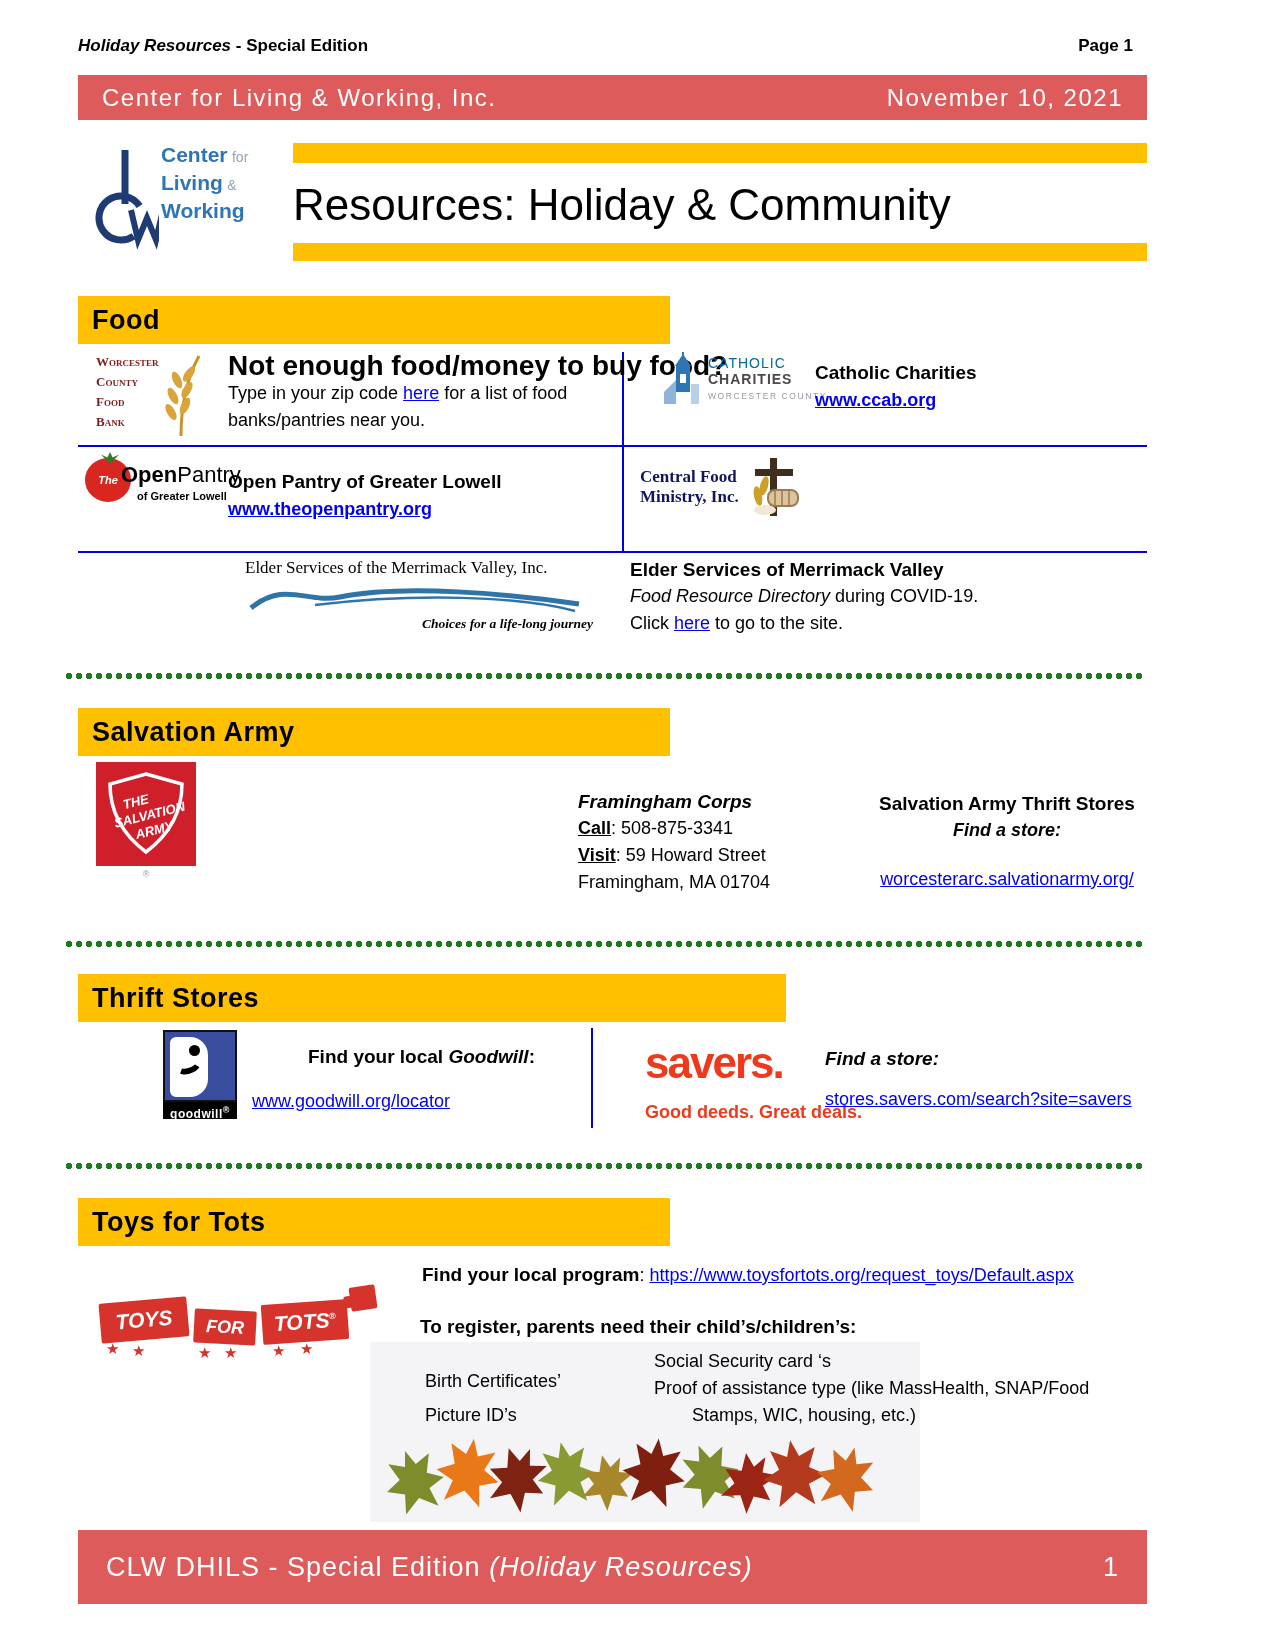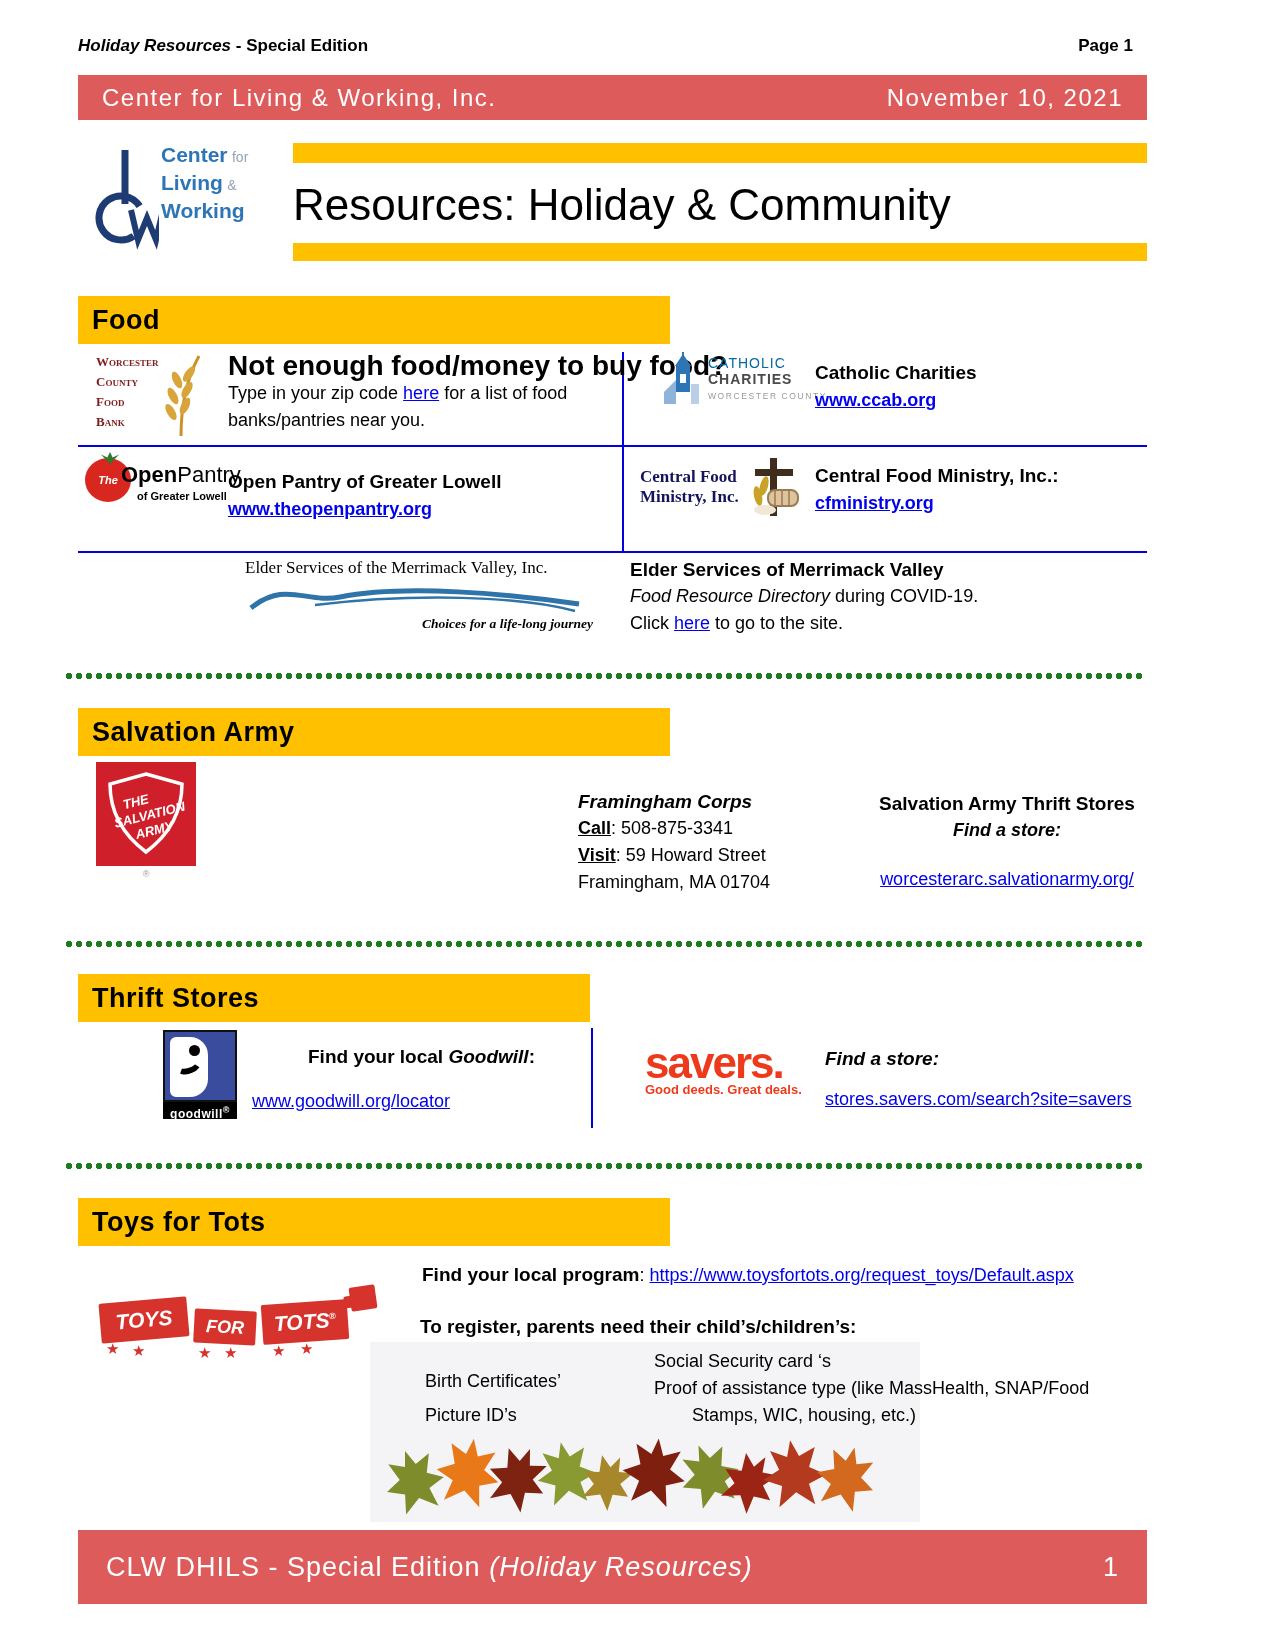--- a/index.html
+++ b/index.html
@@ -45,21 +45,21 @@
 .sa-red{width:100px;height:104px;background:#CF1F2A;display:flex;align-items:center;justify-content:center}
 .sa-reg{text-align:center;color:#999;font-size:10px;line-height:16px}
 
 .gw-sq{position:relative;width:74px;height:72px;background:#3A4C9E;border:2px solid #111}
 .gw-face{position:absolute;left:5px;top:5px;width:38px;height:60px;background:#fff;border-radius:6px 18px 18px 6px}
 .gw-eye{position:absolute;left:24px;top:13px;width:11px;height:11px;background:#000;border-radius:50%}
 .gw-smile{position:absolute;left:10px;top:24px;width:26px;height:18px;border:5px solid transparent;border-bottom:6px solid #000;border-radius:50%;transform:rotate(-18deg)}
 .gw-bar{width:74px;height:17px;background:#000;color:#fff;font-size:12px;font-weight:bold;text-align:center;line-height:17px;letter-spacing:.5px}
 
 .sv-word{color:#EE3A1C;font-weight:bold;font-size:44px;letter-spacing:-2px;line-height:38px}
-.sv-tag{color:#EE3A1C;font-weight:bold;font-size:13px;margin-top:0}
+.sv-tag{color:#EE3A1C;font-weight:bold;font-size:18px;margin-top:20px}
 
 .tt-box{position:absolute;background:#D6332C;color:#fff;font-weight:bold;font-style:italic;display:flex;align-items:center;justify-content:center;font-size:21px;border-radius:2px}
 .tt-cab{position:absolute;background:#D6332C;border-radius:2px}
 .tt-star{position:absolute;font-size:15px;color:#D6332C}
 .tt-star::before{content:"★"}
 .reg::after{content:"®";font-size:9px;vertical-align:super}
 .graybox{background:#F4F4F6}
 </style>
 </head>
 <body>
@@ -164,24 +164,20 @@
       <rect x="25" y="32" width="30" height="16" rx="7" fill="#DDC49C" stroke="#9A7B52" stroke-width="2"></rect>
       <path d="M32 32 v16 M39 32 v16 M46 32 v16" stroke="#9A7B52" stroke-width="1.5" fill="none"></path>
       <ellipse cx="22" cy="52" rx="11" ry="5" fill="#F0E8D4" stroke="#C9B removal" stroke-width="0"></ellipse>
     </svg>
   </div>
 
   <div class="abs" style="left:228px;top:468px">
     <div class="b t19" style="line-height:28px">Open Pantry of Greater Lowell</div>
     <a class="lnk b t18">www.theopenpantry.org</a>
   </div>
-  <div class="abs" style="left:815px;top:462px">
-    <div class="b t19" style="line-height:28px">Central Food Ministry, Inc.:</div>
-    <a class="lnk b t18">cfministry.org</a>
-  </div>
 
   <div class="abs" style="left:245px;top:558px;width:348px">
     <div class="eld-title">Elder Services of the Merrimack Valley, Inc.</div>
     <svg width="340" height="34" viewBox="0 0 340 34">
       <path d="M6 30 C40 2 62 26 95 19 C160 6 265 16 334 26" stroke="#2E74A8" stroke-width="5" fill="none"></path>
       <path d="M70 27 C170 15 275 18 330 33" stroke="#2E74A8" stroke-width="2.5" fill="none"></path>
     </svg>
     <div class="eld-tag">Choices for a life-long journey</div>
   </div>
   <div class="abs" style="left:630px;top:556px">
@@ -217,21 +213,21 @@
   </div>
 
   <div class="abs" style="left:862px;top:790px;width:290px;text-align:center">
     <div class="b t19" style="line-height:27px">Salvation Army Thrift Stores</div>
     <div class="b i t18">Find a store:</div>
     <div style="margin-top:22px"><a class="lnk t18">worcesterarc.salvationarmy.org/</a></div>
   </div>
 
   <div class="abs dots" style="left:65px;top:940px;width:1080px"></div>
 
-  <div class="abs secbar" style="left:78px;top:974px;width:512px">Thrift Stores</div>
+  <div class="abs secbar" style="left:78px;top:974px;width:708px">Thrift Stores</div>
 
   <div class="abs" style="left:163px;top:1030px">
     <div class="gw-sq">
       <div class="gw-face"></div>
       <div class="gw-eye"></div>
       <div class="gw-smile"></div>
     </div>
     <div class="gw-bar"><span>goodwill</span><span class="reg"></span></div>
   </div>
   <div class="abs b" style="left:308px;top:1046px;font-size:19px"><span>Find your local </span><span class="i">Goodwill</span><span>:</span></div>

